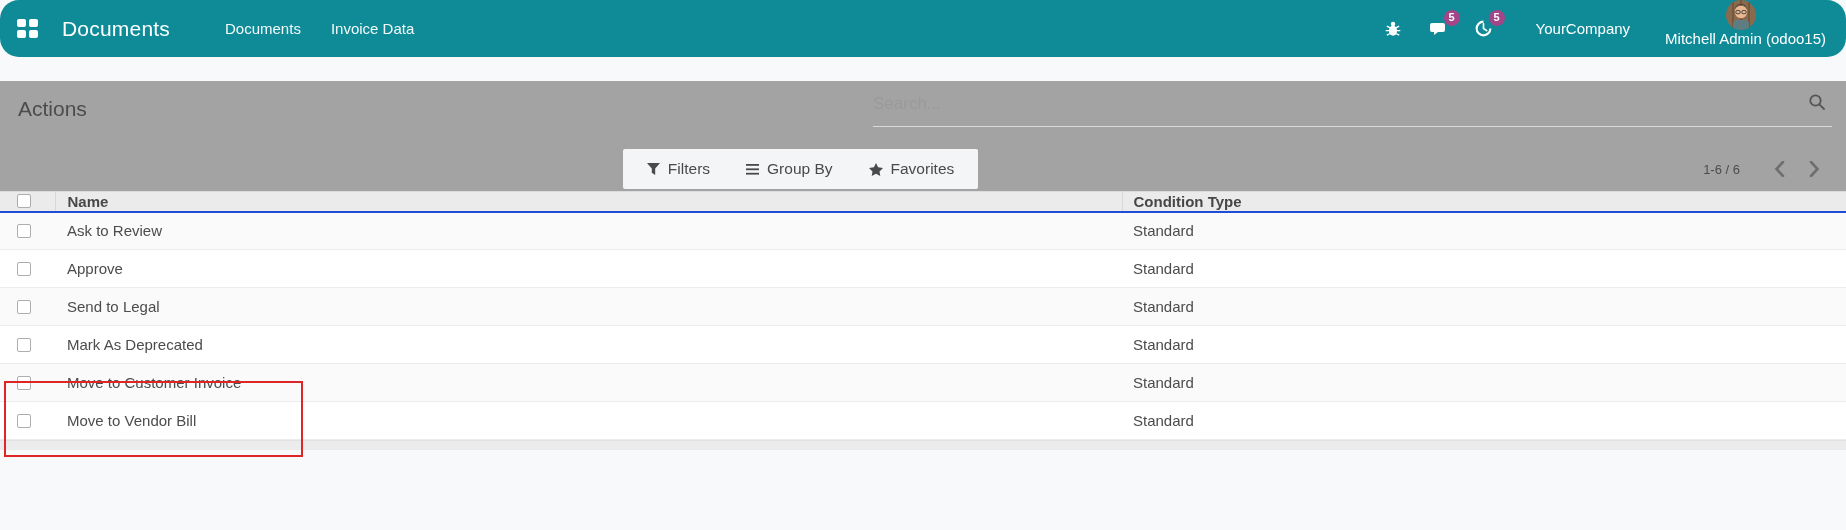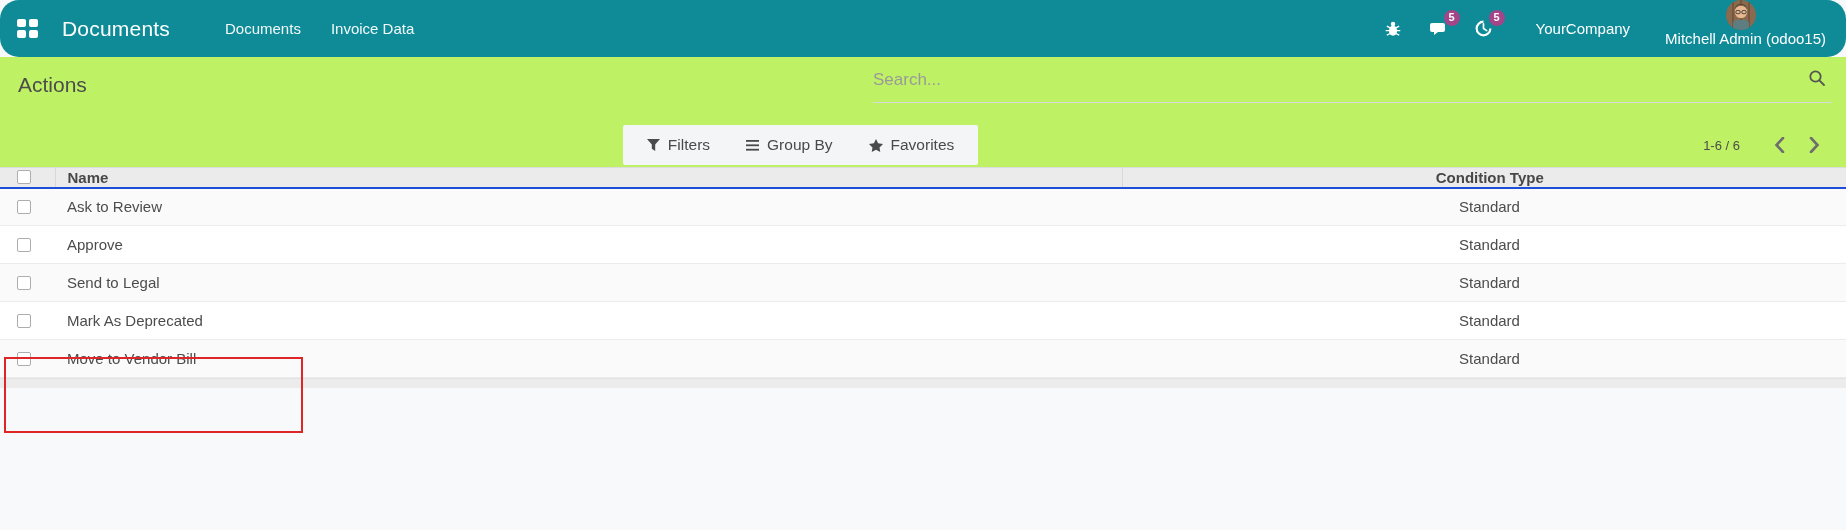--- a/index.html
+++ b/index.html
@@ -16,21 +16,21 @@
   .nav-right { margin-left:auto; display:flex; align-items:center; }
   .sys-icon { position:relative; padding:0 13px; height:57px; display:flex; align-items:center; cursor:pointer; }
   .sys-icon svg { display:block; }
   .badge { position:absolute; top:10px; right:1px; background:#a24689; color:#fff; font-size:11px; line-height:15px; min-width:16px; height:16px; border-radius:8px; text-align:center; padding:0 4px; font-weight:700; }
   .company { font-size:15px; padding:0 22px 0 30px; height:57px; display:flex; align-items:center; cursor:pointer; color:#fff; }
   .user-menu { display:flex; align-items:center; height:57px; padding:0 4px; cursor:pointer;flex-direction:column; }
   .avatar { width:30px; height:30px; border-radius:50%; overflow:hidden; flex:none; }
   .user-name { font-size:15px; margin-left:9px; }
 
   
-  .control-panel { background:#bef264; }
+  .control-panel { background:#a3a3a3;margin-top:24px; }
   .cp-top { display:flex; height:55px; padding-left:18px; }
   .breadcrumb { font-size:21px; color:#4c4c4c; display:flex; align-items:center; height:55px; }
   .search-box { margin-left:auto; width:959px; margin-right:14px; height:46px; display:flex; align-items:center; border-bottom:1px solid #d9d9d9; }
   .search-box input { flex:1; border:none; outline:none; font-size:17px; font-family:"Liberation Sans", sans-serif; color:#4c4c4c; background:transparent; }
   .search-box input::placeholder { color:#9a9a9a; }
   .search-glass { flex:none; padding:0 6px; cursor:pointer; }
 
   .cp-bottom { display:flex; height:55px; padding:1px 14px 0 18px; align-items:flex-start; }
   .btn-group { display:flex; height:38px; margin-top:12px; }
   .btn-create { background:#875a7b; color:#fff; border:1px solid #875a7b; font-size:15px; font-family:"Liberation Sans", sans-serif; padding:0 17px; border-radius:3px 0 0 3px; display:flex; align-items:center; gap:8px; cursor:pointer; }
@@ -47,21 +47,21 @@
   thead th { background:#ebebeb; height:20px; text-align:left; font-size:15px; font-weight:700; color:#474747; border-top:1px solid #dcdcdc; border-bottom:2px solid #1d4ed8; border-right:1px solid #d8d8d8; cursor:pointer; }
   thead th:last-child { border-right:none; }
   tbody td { height:38px; font-size:15px; color:#4c4c4c; border-bottom:1px solid #ececec; overflow:hidden; white-space:nowrap; }
   tbody tr { cursor:pointer; }
   tbody tr:nth-child(odd) { background:#fafafa; }
   tbody tr:nth-child(even) { background:#fff; }
   .col-check { width:55px; }
   .col-name { width:1067px; }
   .cell-check { padding-left:17px; }
   .cell-name { padding-left:12px; }
-  .cell-cond { padding-left:11px;text-align:center; }
+  .cell-cond { padding-left:11px; }
   input[type="checkbox"] { appearance:none; -webkit-appearance:none; width:14px; height:14px; border:1px solid #adadad; border-radius:2px; background:#fff; cursor:pointer; display:block; }
   .highlight-box { position:absolute; left:4px; top:190px; width:299px; height:76px; border:2px solid #de2626; pointer-events:none; z-index:3; }
 
   .table-footer-strip { height:10px; background:#ececec; border-top:1px solid #e2e2e2; }
   .bottom-area { height:87px; background:#f8f9fa; }
 
   svg { flex:none; }
 </style>
 </head>
 <body>
@@ -208,20 +208,27 @@
         <td class="cell-check">
             <input type="checkbox" style="">
           </td>
         <td class="cell-name">Mark As Deprecated</td>
         <td class="cell-cond">Standard</td>
       </tr>
       <tr>
         <td class="cell-check">
             <input type="checkbox" style="">
           </td>
+        <td class="cell-name">Move to Customer Invoice</td>
+        <td class="cell-cond">Standard</td>
+      </tr>
+      <tr>
+        <td class="cell-check">
+            <input type="checkbox" style="">
+          </td>
         <td class="cell-name">Move to Vendor Bill</td>
         <td class="cell-cond">Standard</td>
       </tr>
     </tbody>
   </table>
   <div class="highlight-box"></div>
 </div>
 
 <div class="table-footer-strip"></div>
 <div class="bottom-area"></div>

